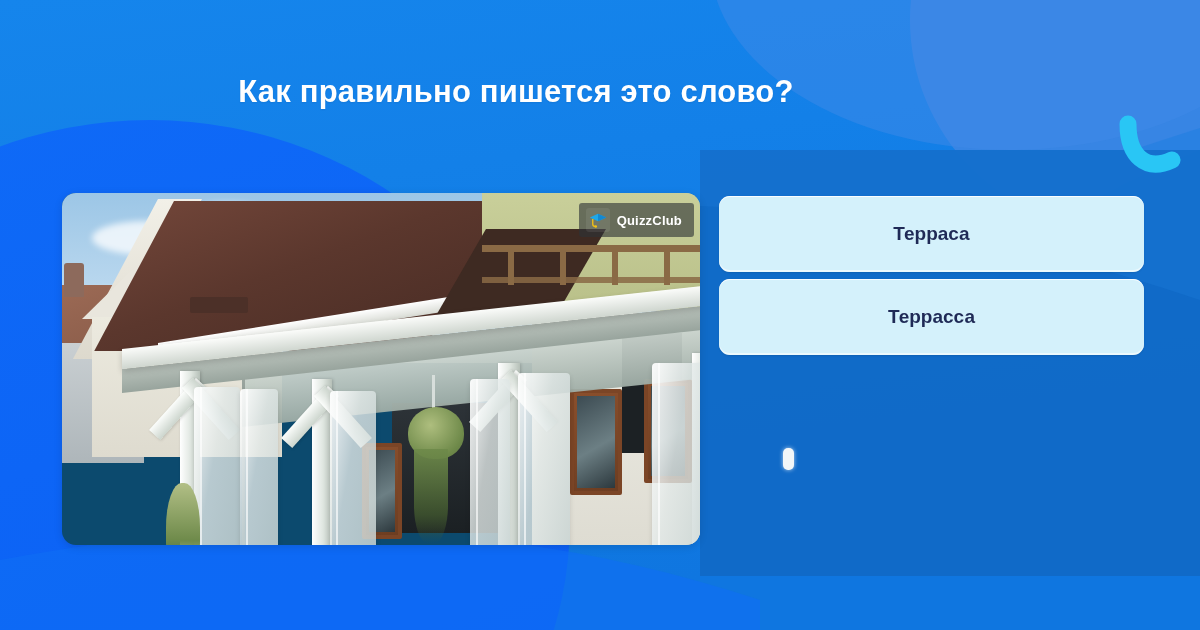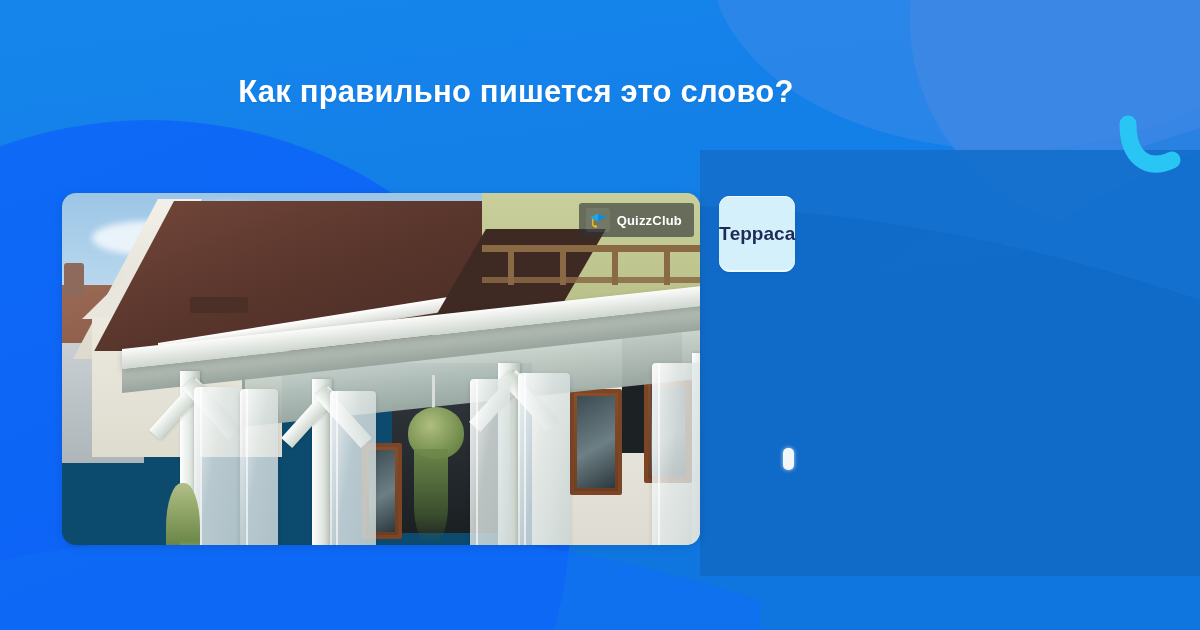--- a/index.html
+++ b/index.html
@@ -188,21 +188,21 @@
     width:24px; height:24px; background:rgba(255,255,255,.08);
     border-radius:3px; display:flex; align-items:center; justify-content:center;
   }
 
   
   #answers {
     position:absolute;
     left:719px; top:196px;
     width:425px;
     z-index:5;
-    display:flex; flex-direction:row; gap:7px;
+    display:flex; flex-direction:column; gap:7px;
   }
   .answer {
     height:76px;
     background:#d4f1fb;
     border-radius:11px;
     display:flex; align-items:center; justify-content:center;
     color:#1f2a56;
     font-size:19px;
     font-weight:bold;
     box-shadow:inset 0 1px 0 rgba(255,255,255,.85),
@@ -353,15 +353,18 @@
       </svg>
     </span>
     <span class="wm-text">QuizzClub</span>
   </div>
 </div>
 
 <div id="answers">
   <div class="answer">
     <span>Терраса</span>
   </div>
+  <div class="answer">
+    <span>Террасса</span>
+  </div>
 </div>
 
 <div id="scroll-marker"></div>
 
 </body></html>

